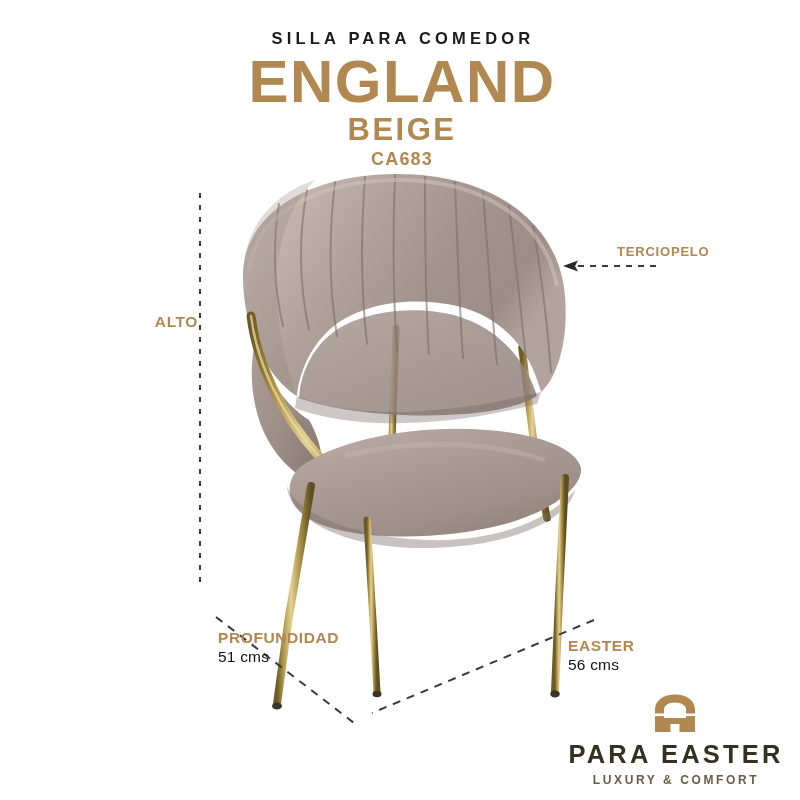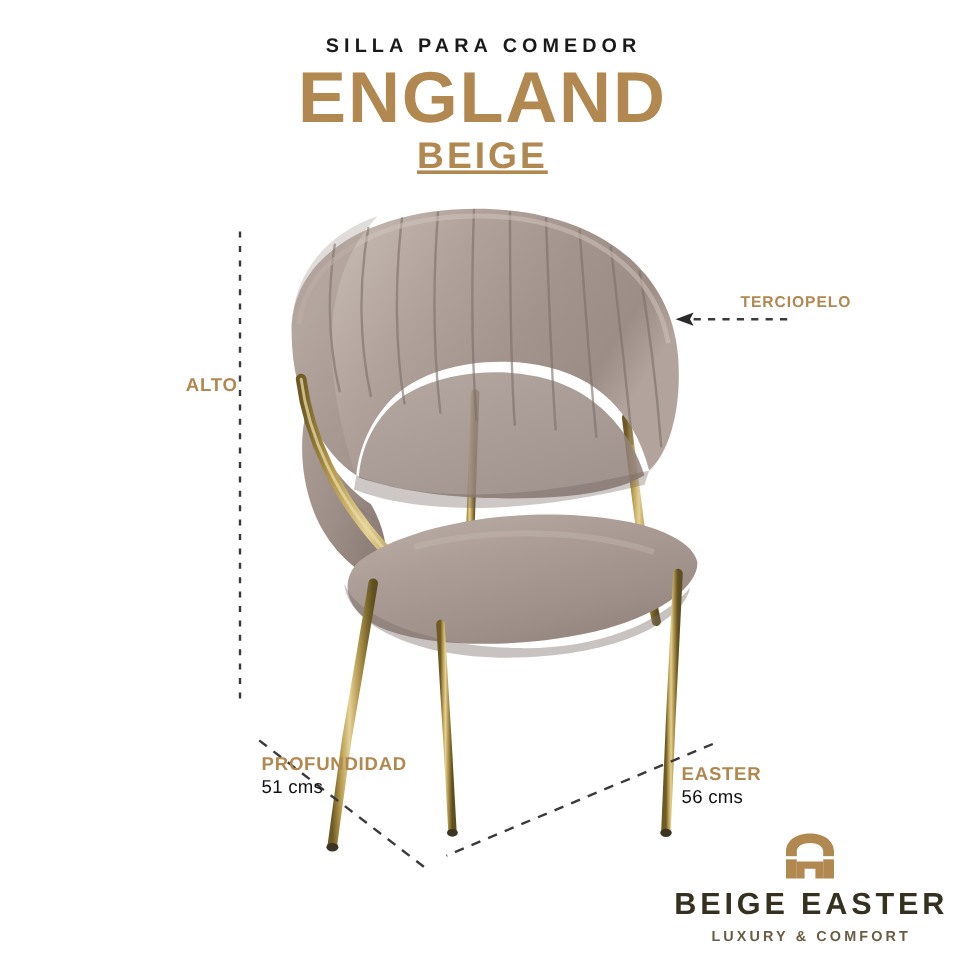--- a/index.html
+++ b/index.html
@@ -43,21 +43,20 @@
     padding-left: 4px;
   }
   #variant-name {
     font-size: 31px;
     font-weight: bold;
     color: #b08850;
     letter-spacing: 2.5px;
     line-height: 1;
     margin: 4px 0 0 0;
     padding-left: 4px;
-    text-decoration: underline;
   }
   #sku {
     font-size: 18px;
     font-weight: bold;
     color: #b08850;
     letter-spacing: 1.2px;
     line-height: 1;
     margin: 5px 0 0 0;
     padding-left: 4px;
   }
@@ -175,20 +174,21 @@
     padding-left: 3px;
   }
 </style>
 </head>
 <body>
 
 <div id="header">
   <div id="subtitle">SILLA PARA COMEDOR</div>
   <div id="product-name">ENGLAND</div>
   <div id="variant-name">BEIGE</div>
+  <div id="sku">CA683</div>
 </div>
 
 <div id="chair-figure">
   <svg viewBox="0 0 360 560" xmlns="http://www.w3.org/2000/svg">
     <defs>
 
       <linearGradient id="backGrad" x1="0" y1="0" x2="1" y2="0.45">
         <stop offset="0" stop-color="#b3a69f"></stop>
         <stop offset="0.18" stop-color="#c2b5ae"></stop>
         <stop offset="0.42" stop-color="#b0a29b"></stop>
@@ -361,15 +361,15 @@
   <svg id="logo-mark" viewBox="0 0 48 44" xmlns="http://www.w3.org/2000/svg">
 
     <path d="M4 40 L4 17.5 C4 8.2, 12.8 2.5, 24 2.5 C35.2 2.5, 44 8.2, 44 17.5 L44 40
              L35 40 L35 17.5 C35 13.4, 30.2 10.6, 24 10.6 C17.8 10.6, 13 13.4, 13 17.5 L13 40 Z" fill="#b08850"></path>
 
     <path d="M4 25.5 L13 25.5 L13 40 L19.5 40 L19.5 31.5 L28.5 31.5 L28.5 40 L35 40 L35 25.5 L44 25.5
              L44 23 L35 23 L35 23 L13 23 L4 23 Z" fill="#b08850" opacity="0"></path>
     <rect x="4" y="21.5" width="40" height="2.6" fill="#ffffff"></rect>
     <path d="M13 26 L35 26 L35 40 L28.5 40 L28.5 32 L19.5 32 L19.5 40 L13 40 Z" fill="#b08850"></path>
   </svg>
-  <div id="logo-wordmark">BEIGE EASTER</div>
+  <div id="logo-wordmark">PARA EASTER</div>
   <div id="logo-tagline">LUXURY &amp; COMFORT</div>
 </div>
 
 </body></html>

